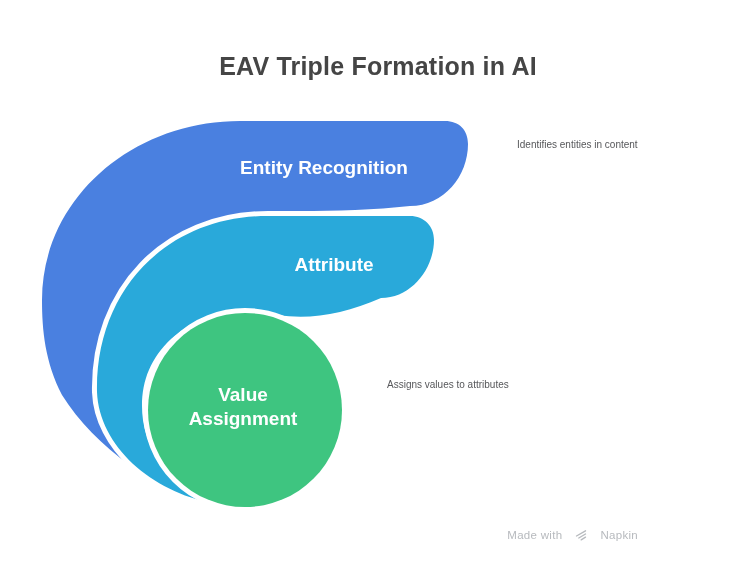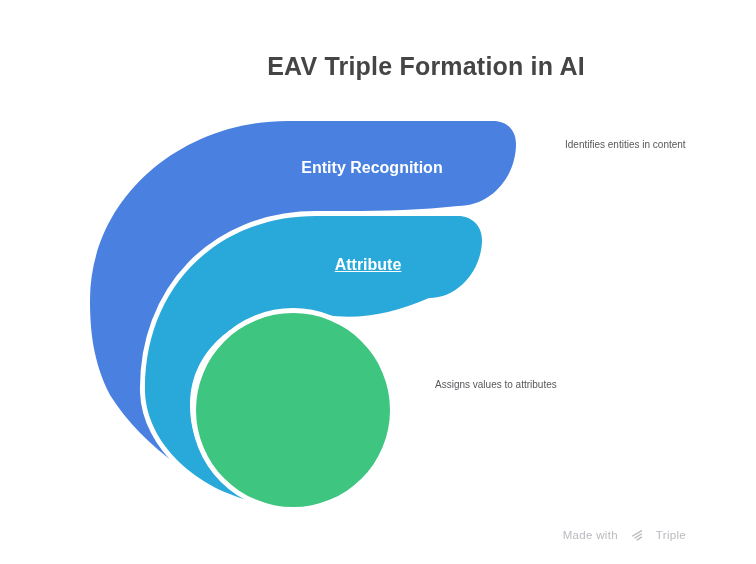--- a/index.html
+++ b/index.html
@@ -7,21 +7,20 @@
     padding: 0;
     background: #ffffff;
     font-family: "Liberation Sans", sans-serif;
   }
   .canvas {
     position: relative;
     width: 652px;
     height: 564px;
     background: #ffffff;
     overflow: hidden;
-    margin-left: 48px;
   }
   .diagram-svg {
     position: absolute;
     left: 0;
     top: 0;
     width: 756px;
     height: 564px;
   }
   .page-title {
     position: absolute;
@@ -32,27 +31,27 @@
     font-weight: 700;
     color: #454545;
     white-space: nowrap;
     letter-spacing: 0.2px;
   }
   .shape-label {
     position: absolute;
     transform: translate(-50%, -50%);
     color: #ffffff;
     font-weight: 700;
-    font-size: 16px;
+    font-size: 19px;
     line-height: 24px;
     text-align: center;
     white-space: nowrap;
   }
   .shape-label.entity    { left: 324px; top: 168px; }
-  .shape-label.attribute { left: 320px; top: 265px; text-decoration: underline; }
+  .shape-label.attribute { left: 334px; top: 265px; }
   .shape-label.value     { left: 243px; top: 407px; }
   .desc-label {
     position: absolute;
     transform: translateY(-50%);
     font-size: 10px;
     color: #56575a;
     white-space: nowrap;
   }
   .desc-label.d0 { left: 517px; top: 144px; }
   .desc-label.d1 { left: 482px; top: 240px; }
@@ -105,29 +104,33 @@
   </svg>
 
   <div class="shape-label entity">
     <div>Entity Recognition</div>
   </div>
 
   <div class="shape-label attribute">
     <div>Attribute</div>
   </div>
 
+  <div class="shape-label value">
+    <div>Value</div>
+    <div>Assignment</div>
+  </div>
 
   <div class="desc-label d0">Identifies entities in content</div>
   <div class="desc-label d2">Assigns values to attributes</div>
 
   <div class="watermark">
     <span>Made with</span>
     <svg width="12" height="12" viewBox="0 0 12 12">
       <g stroke="#b7babe" stroke-width="1.4" stroke-linecap="round" fill="none">
         <path d="M1.5 7 L10.5 1.8"></path>
         <path d="M3.8 9 L10.5 5"></path>
         <path d="M6.2 10.8 L10.5 8.2"></path>
       </g>
     </svg>
-    <span>Triple</span>
+    <span>Napkin</span>
   </div>
 
 </div>
 
 </body></html>

